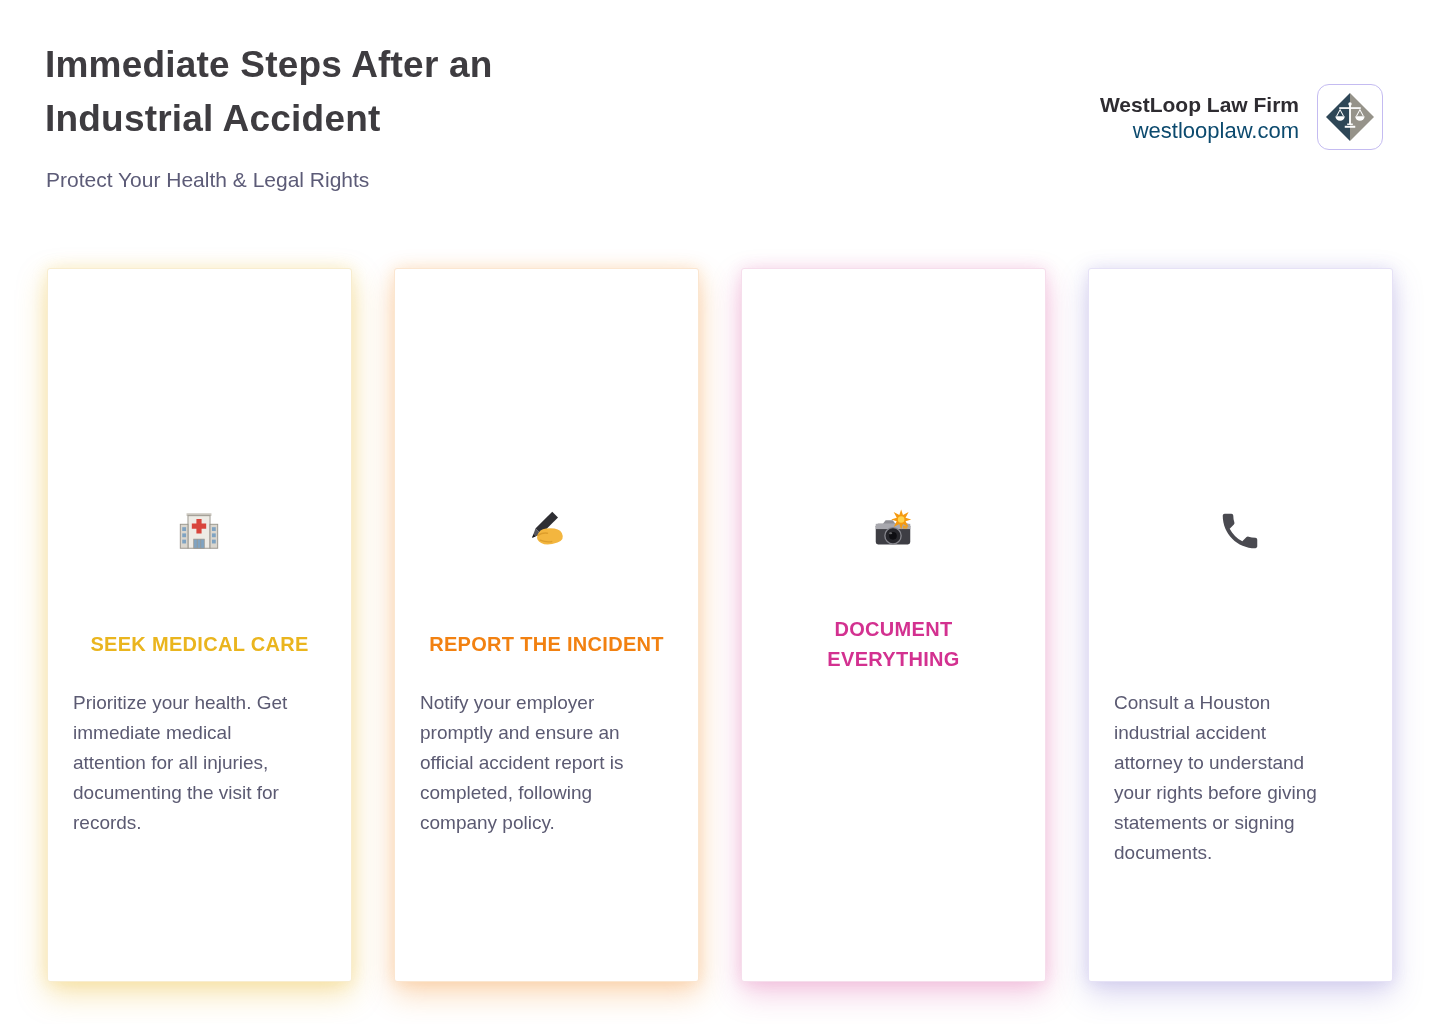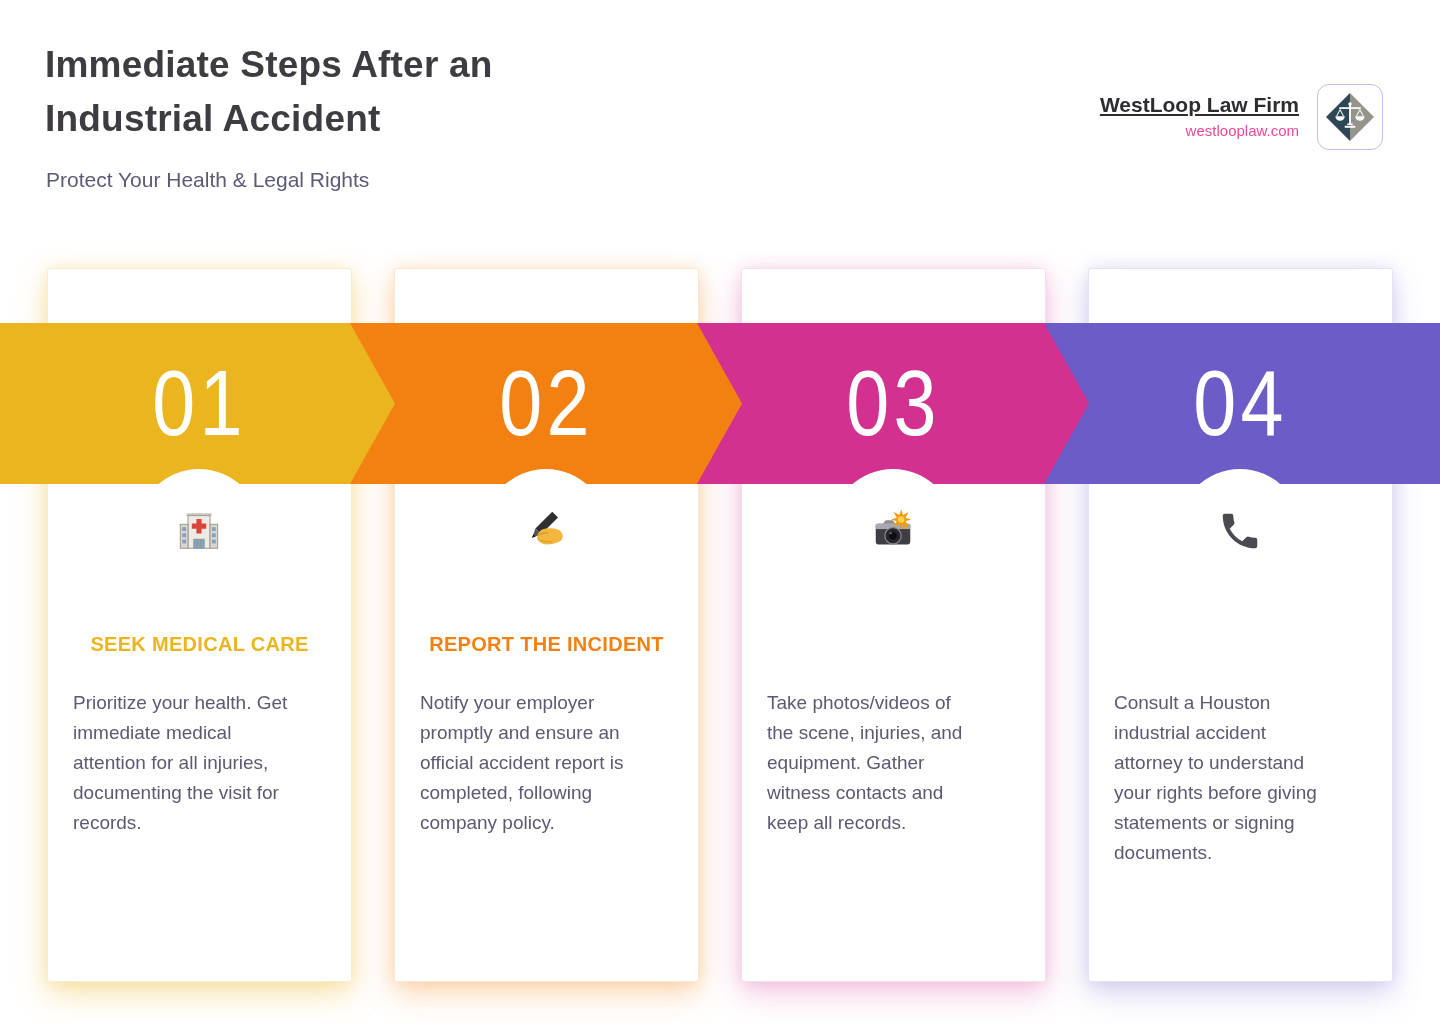--- a/index.html
+++ b/index.html
@@ -6,22 +6,22 @@
   html,body { width:1440px; height:1024px; background:#ffffff; font-family:"Liberation Sans", sans-serif; }
   .page { position:relative; width:1440px; height:1024px; background:#ffffff; overflow:hidden; }
 
   
   .title { position:absolute; left:45px; top:38px; font-size:37px; line-height:54px;
            font-weight:600; color:#3E3C40; white-space:pre-line; letter-spacing:.2px; }
   .subtitle { position:absolute; left:46px; top:168px; font-size:21px; color:#5C5B77; }
 
   .brand { position:absolute; top:84px; right:57px; display:flex; align-items:center; }
   .brand-text { text-align:right; margin-right:18px; }
-  .brand-name { font-size:21px; font-weight:700; color:#2E2C31; line-height:27px;text-decoration:underline; }
-  .brand-site { font-size:15px; color:#ec4899; line-height:25px; }
+  .brand-name { font-size:21px; font-weight:700; color:#2E2C31; line-height:27px; }
+  .brand-site { font-size:22px; color:#0c4a6e; line-height:25px; }
   .logo-box { width:66px; height:66px; border:1.5px solid #C4BBF1; border-radius:12px;
               background:#fff; position:relative; display:flex; align-items:center; justify-content:center; }
   .logo-diamond { width:48px; height:48px;
                   background:linear-gradient(90deg,#2E4757 50%,#96938A 50%);
                   clip-path:polygon(50% 0,100% 50%,50% 100%,0 50%); }
   .logo-scales { position:absolute; left:50%; top:50%; transform:translate(-50%,-50%); }
 
   
   .card { position:absolute; top:268px; width:305px; height:714px; background:#fff; border-radius:3px; z-index:1; }
   .card1 { left:47px;  border:1px solid #F8EDCF; box-shadow:0 0 16px rgba(234,181,30,.18), 0 12px 30px rgba(234,181,30,.35); }
@@ -104,45 +104,32 @@
   </div>
   <div class="card card1">
     <div class="step-title">SEEK MEDICAL CARE</div>
     <div class="step-desc">Prioritize your health. Get
 immediate medical
 attention for all injuries,
 documenting the visit for
 records.</div>
   </div>
   <div class="card card3">
-    <div class="step-desc">Take photos/videos of
-the scene, injuries, and
-equipment. Gather
-witness contacts and
-keep all records.</div>
+    <div class="step-title">DOCUMENT
+EVERYTHING</div>
   </div>
   <div class="card card4">
     <div class="step-desc">Consult a Houston
 industrial accident
 attorney to understand
 your rights before giving
 statements or signing
 documents.</div>
   </div>
 
-  <div class="banner">
-    <div class="seg seg1"></div>
-    <div class="seg seg2"></div>
-    <div class="seg seg3"></div>
-    <div class="seg seg4"></div>
-    <div class="step-number num1">01</div>
-    <div class="step-number num2">02</div>
-    <div class="step-number num3">03</div>
-    <div class="step-number num4">04</div>
-  </div>
 
   <div class="icon-circle ic1">
     <svg width="46" height="46" viewBox="0 0 48 48">
       <rect x="11" y="5.5" width="26" height="2.8" fill="#C9C5BD"></rect>
       <rect x="12.5" y="8" width="23" height="34" fill="#EEEBE5" stroke="#9A968E" stroke-width="1"></rect>
       <rect x="4.5" y="17" width="8" height="25" fill="#DAD6CE" stroke="#9A968E" stroke-width="1"></rect>
       <rect x="35.5" y="17" width="8" height="25" fill="#DAD6CE" stroke="#9A968E" stroke-width="1"></rect>
       <rect x="6.5" y="20" width="4" height="4" fill="#7FA3C2"></rect>
       <rect x="6.5" y="26.5" width="4" height="4" fill="#7FA3C2"></rect>
       <rect x="6.5" y="33" width="4" height="4" fill="#7FA3C2"></rect>

